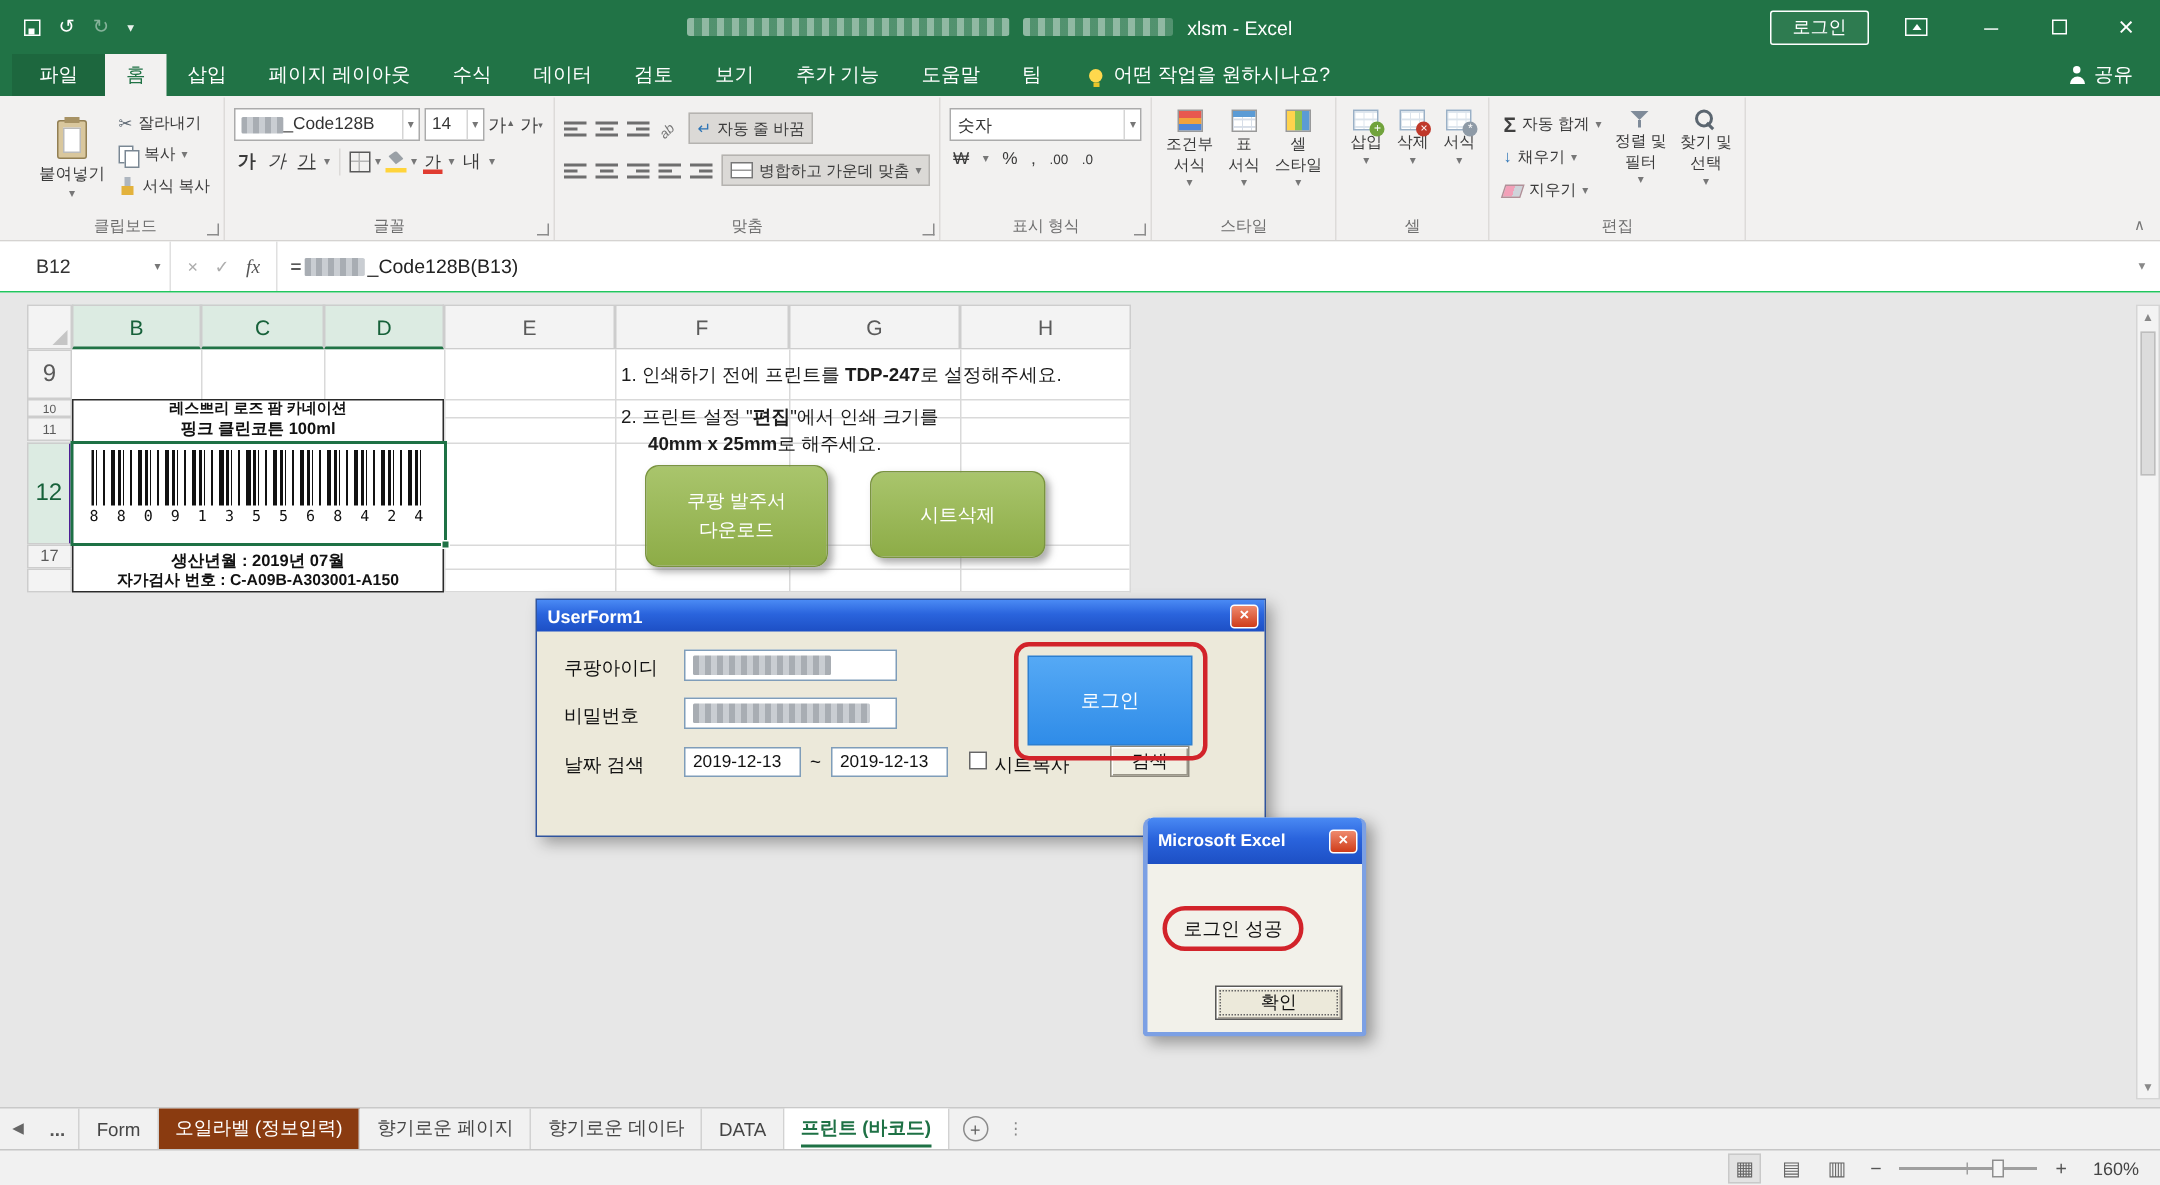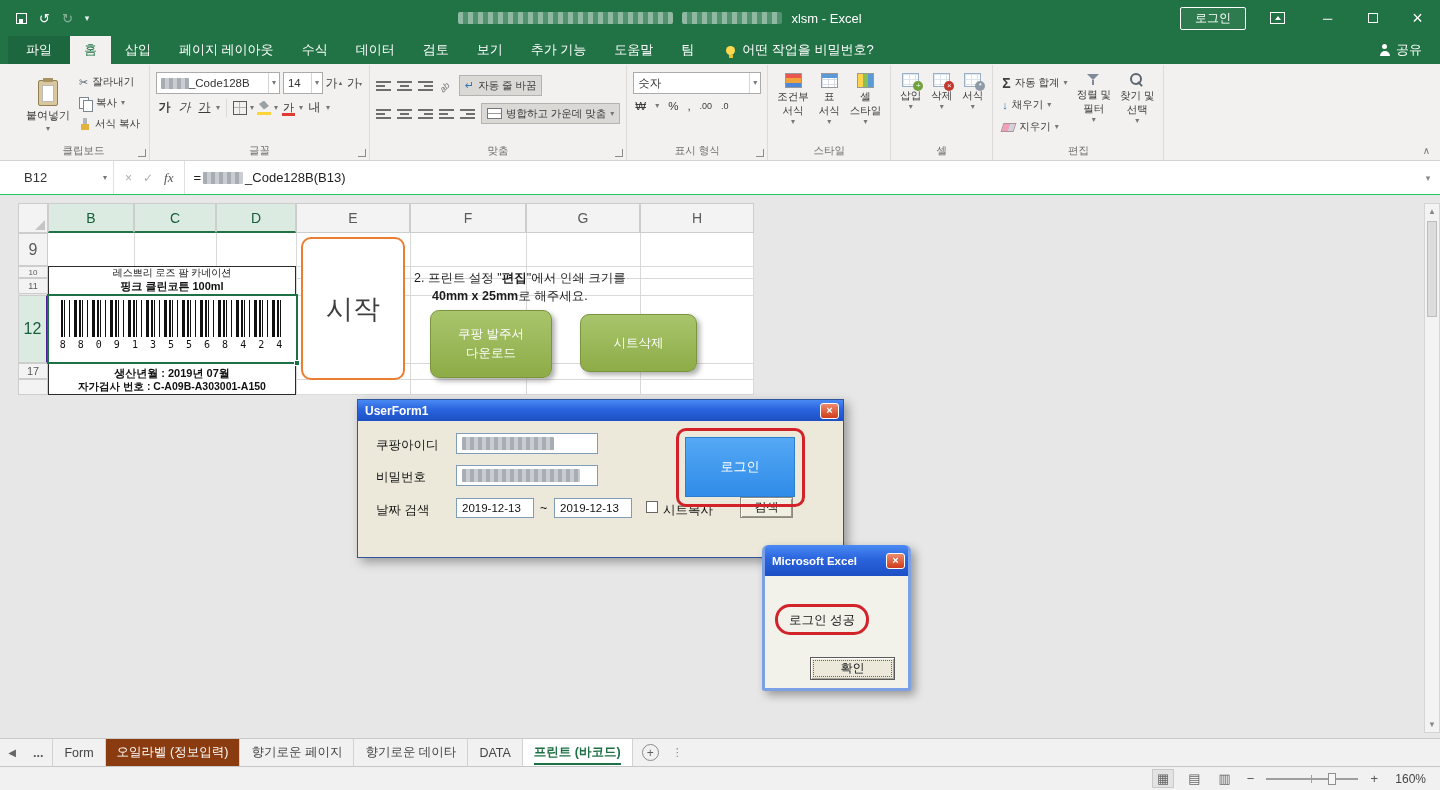--- a/index.html
+++ b/index.html
@@ -135,21 +135,21 @@
 .chead { top:8px; height:30px; font-size:14px; }
 .chead.selh { background:#dcebe2; border-bottom:2px solid #217346; color:#17613a; }
 .corner { position:absolute; left:18px; top:8px; width:30px; height:30px; background:#f3f3f3; border:1px solid #cdcdcd; }
 .corner::after { content:""; position:absolute; right:2px; bottom:2px; border-left:10px solid transparent; border-bottom:10px solid #c5c5c5; }
 .rhead { left:18px; width:30px; }
 .rhead.selh { background:#dcebe2; border-right:2px solid #4c1d95; color:#17613a; }
 .gridbox { position:absolute; left:48px; top:38px; width:706px; height:162px; background:#fff; border-right:1px solid #d9d9d9; border-bottom:1px solid #d9d9d9; }
 .gv { position:absolute; top:0; bottom:0; width:1px; background:#d9d9d9; }
 .gh { position:absolute; left:0; right:0; height:1px; background:#d9d9d9; }
 .labelcard { position:absolute; left:48px; top:71px; width:248px; height:129px; background:#fff; border:1px solid #2b2b2b; }
-.lc1 { height:12px; line-height:12px; font-size:10px; font-weight:400; text-align:center; color:#111; }
+.lc1 { height:12px; line-height:12px; font-size:10px; font-weight:700; text-align:center; color:#111; }
 .lc2 { height:16px; line-height:15px; font-size:11px; font-weight:700; text-align:center; color:#111; }
 .bcwrap { position:absolute; left:-2px; top:27px; width:251px; height:70px; border:2px solid #1e7145; background:#fff; }
 .bars { margin:4px 12px 0; height:37px;
  background:repeating-linear-gradient(90deg,#111 0 2px,#fff 2px 3px,#111 3px 4px,#fff 4px 8px,#111 8px 9px,#fff 9px 13px,#111 13px 16px,#fff 16px 18px); }
 .bdigits { text-align:center; font-size:10px; letter-spacing:3px; margin-top:2px; font-family:"DejaVu Sans Mono",monospace; color:#111; }
 .fillhandle { position:absolute; right:-4px; bottom:-4px; width:6px; height:6px; background:#1e7145; border:1px solid #fff; }
 .lcmade { position:absolute; top:99px; left:0; width:100%; text-align:center; font-size:11px; font-weight:700; color:#111; }
 .lcinspect { position:absolute; top:113px; left:0; width:100%; text-align:center; font-size:10.5px; font-weight:700; color:#111; }
 .startshape { position:absolute; left:301px; top:42px; width:104px; height:143px; background:#fff; border:2px solid #ed7d31; border-radius:10px; display:flex; align-items:center; justify-content:center; font-size:27px; color:#3f3f3f; }
 .instr { position:absolute; font-size:12.5px; color:#1c1c1c; white-space:nowrap; }
@@ -249,21 +249,21 @@
     <span class="rtab">페이지 레이아웃</span>
     <span class="rtab">수식</span>
     <span class="rtab">데이터</span>
     <span class="rtab">검토</span>
     <span class="rtab">보기</span>
     <span class="rtab">추가 기능</span>
     <span class="rtab">도움말</span>
     <span class="rtab">팀</span>
     <span class="tellme">
       <span class="bulb"></span>
-      <span>어떤 작업을 비밀번호?</span>
+      <span>어떤 작업을 원하시나요?</span>
     </span>
     <span class="share">
       <span class="person"></span>
       <span>공유</span>
     </span>
   </div>
 
   <div class="ribbon">
 
     <div class="rgroup">
@@ -517,22 +517,24 @@
       <div class="lc2">핑크 클린코튼 100ml</div>
       <div class="bcwrap">
         <div class="bars"></div>
         <div class="bdigits">8 8 0 9 1 3 5 5 6 8 4 2 4</div>
         <span class="fillhandle"></span>
       </div>
       <div class="lcmade">생산년월  :  2019년 07월</div>
       <div class="lcinspect">자가검사 번호 : C-A09B-A303001-A150</div>
     </div>
 
-    <div class="startshape">시작</div>
-
+
+    <div class="instr i1">
+      <span>1. 인쇄하기 전에 프린트를 </span><b>TDP-247</b><span>로 설정해주세요.</span>
+    </div>
     <div class="instr i2">
       <span>2. 프린트 설정 "</span><b>편집</b><span>"에서 인쇄 크기를</span>
     </div>
     <div class="instr i3">
       <b>40mm x 25mm</b><span>로 해주세요.</span>
     </div>
 
     <div class="gbtn btn-del">
       <span>시트삭제</span>
     </div>

